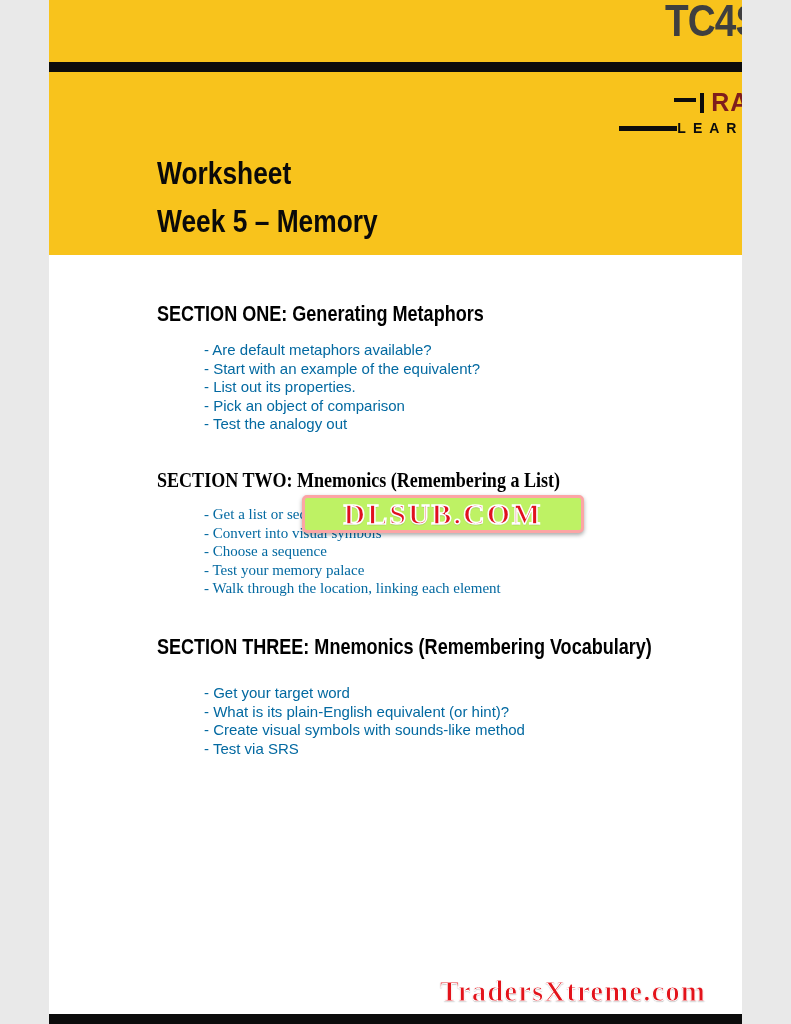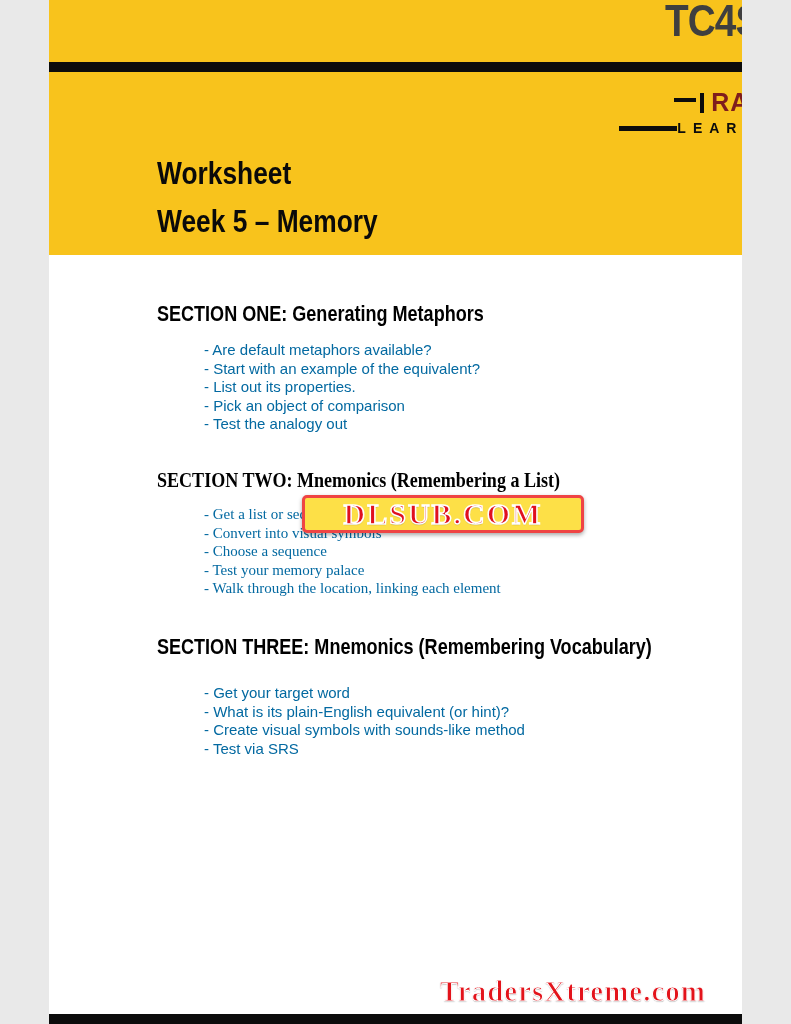--- a/index.html
+++ b/index.html
@@ -48,21 +48,21 @@
     white-space:nowrap;
   }
   .items { margin:14px 0 0 47px; font-size:15px; color:#0369a1; }
   .section-two .items { margin-top:12px; }
   .section-three .items { margin-top:24px; }
   .items .list-item { line-height:18.6px; white-space:nowrap; }
 
   
   .dlsub {
     position:absolute; left:253px; top:495px; width:282px; height:38px;
-    background:#fde047; border:3px solid #ef4444; border-radius:5px;
+    background:#bef264; border:3px solid #fca5a5; border-radius:5px;
     box-shadow:0 2px 4px rgba(0,0,0,.35);
     display:flex; align-items:center; justify-content:center;
     box-sizing:border-box;
   }
   .dlsub-text {
     font-family:"Liberation Serif", serif; font-weight:bold;
     font-size:30px; letter-spacing:2px; color:#e0101f;
     -webkit-text-stroke:1.5px #ffffff;
     text-shadow:0 1px 1px rgba(0,0,0,.4);
     white-space:nowrap;

